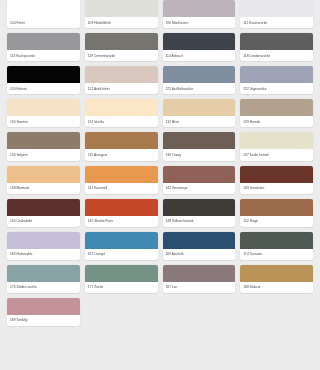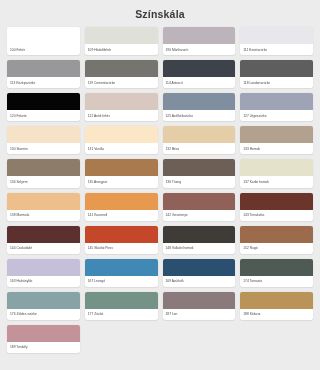--- a/index.html
+++ b/index.html
@@ -57,21 +57,20 @@
     padding: 3.5px 3px 3.5px 3px;
     white-space: nowrap;
     overflow: hidden;
     text-overflow: ellipsis;
   }
 </style>
 </head>
 <body>
 
 <div class="page">
-  <h1 class="page-title">Színskála</h1>
   <div class="palette-grid">
       <div class="swatch-card">
         <div class="swatch-color" style="background: rgb(255, 255, 255);"></div>
         <div class="swatch-label">100 Fehér</div>
       </div>
       <div class="swatch-card">
         <div class="swatch-color" style="background: rgb(223, 225, 216);"></div>
         <div class="swatch-label">109 Hódoltfehér</div>
       </div>
       <div class="swatch-card">

